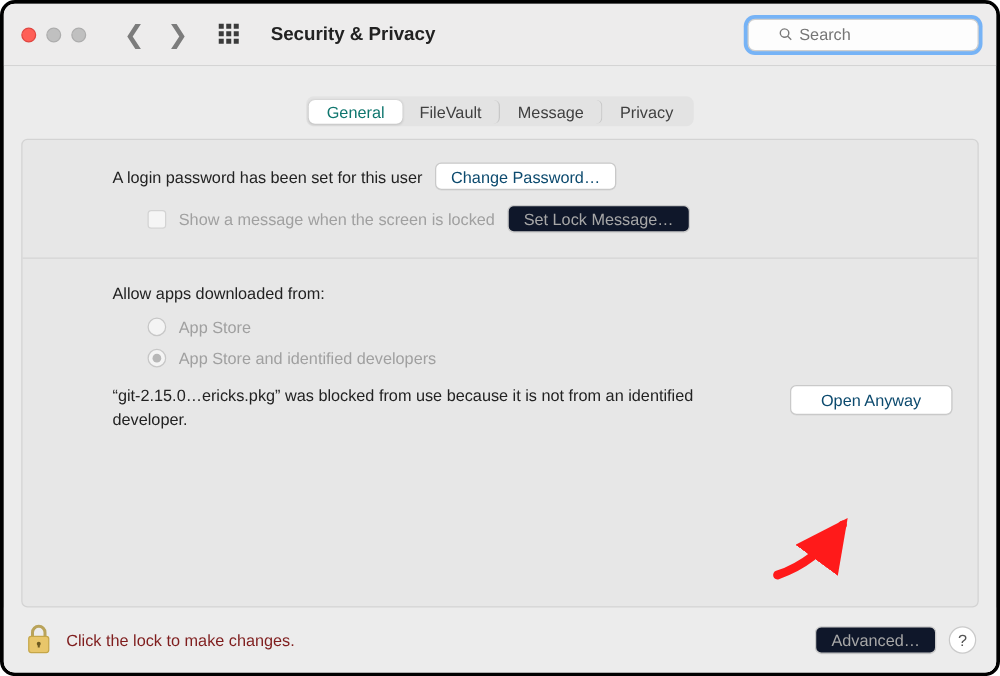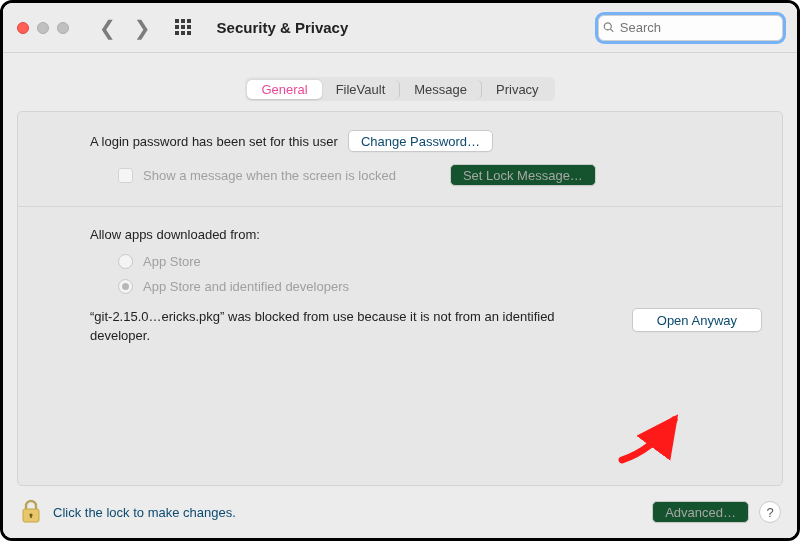--- a/index.html
+++ b/index.html
@@ -25,62 +25,62 @@
   .dot.min   { background: #c0c0c0; border: 0.5px solid #adadad; }
   .dot.max   { background: #c0c0c0; border: 0.5px solid #adadad; }
   .nav-arrows { display: flex; gap: 18px; margin-left: 20px; }
   .nav-arrows span { font-size: 20px; color: #7c7c7c; cursor: default; }
   .grid-icon { margin-left: 14px; width: 18px; height: 18px; display: grid; grid-template-columns: repeat(3,4px); grid-template-rows: repeat(3,4px); gap: 2px; }
   .grid-icon i { background: #3b3b3b; width: 4px; height: 4px; }
   .title { font-weight: 700; font-size: 15px; margin-left: 14px; }
   .search-wrap {
     margin-left: auto; display:flex; align-items:center;
     background:#fdfdfd; border:1px solid #cfcfcf; border-radius:6px;
-    height:26px; width:185px; padding:0 4px;
+    height:26px; width:185px; padding:0 24px;
     box-shadow: 0 0 0 3px rgba(0,122,255,0.5);
     position: relative;
   }
   .search-wrap svg { width:13px; height:13px; fill:#7a7a7a; margin-right:5px; }
   .search-wrap input {
     border:none; outline:none; background:transparent; font-size:13px; width:100%;
   }
   .content {
     flex:1; display:flex; flex-direction:column;
   }
   .tabs-row { display:flex; justify-content:center; padding-top:24px; }
   .tabs {
     display:flex; background:#e3e3e3; border-radius:6px;
     padding:2px; font-size:13px; height:24px; align-items: center;
   }
   .tab {
     padding: 2px 14px; color:#404040; cursor:default; border-radius:5px;
   }
   .tab.sep { border-right:1px solid #c8c8c8; }
   .tab.active {
-    background:#fff; color:#ec4899;
+    background:#fff; color:#0f766e;
     box-shadow: 0 0.5px 2px rgba(0,0,0,.15);
     text-align: center;
   }
   .panel {
     margin: 10px 14px 0 14px;
     background:#e7e7e7;
     border:1px solid #d3d3d3;
     border-radius:5px;
     padding: 18px 20px 22px 20px;
     flex:1;
     position: relative;
   }
   .row { display:flex; align-items:center; gap:10px; }
   .btn {
     background:#fff; border:1px solid #c9c9c9; border-radius:5px;
     padding:2px 12px; font-size:13px; color:#0c4a6e; height:22px;
     display:inline-flex; align-items:center; cursor:default;
     box-shadow: 0 0.5px 0 rgba(0,0,0,.05);
   }
-  .btn.disabled { color:#a7a7a7; background:#14532d;margin-left:44px; }
+  .btn.disabled { color:#a7a7a7; background:#0f172a; }
   .check {
     width:15px; height:15px; border-radius:3px;
     display:inline-flex; align-items:center; justify-content:center;
     flex-shrink:0;
   }
   .check.on { background:#0a7aff; }
   .check.on::after { content:""; width:5px; height:8px; border:solid #fff; border-width:0 2px 2px 0; transform: rotate(40deg) translate(-1px,-1px);}
   .check.off { background:#fff; border:1px solid #c7c7c7; }
   .select {
     background:#fff; border:1px solid #c9c9c9; border-radius:5px;
@@ -107,21 +107,21 @@
     content:""; position:absolute; inset:3px; border-radius:50%; background:#b8b8b8;
   }
   .blocked-row { display:flex; align-items:flex-start; gap:14px; margin-top:14px;}
   .blocked-row .msg { flex:1; line-height:1.45; }
   .footer {
     height:52px; display:flex; align-items:center; padding:0 16px;
     background:#ececec; border-top:0px;
   }
   .lock { width:24px; height:28px; margin-right:10px; position:relative; }
   .lock svg { width:24px; height:28px; }
-  .foot-text { color:#0c4a6e; font-size:13px; }
+  .foot-text { color:#7f1d1d; font-size:13px; }
   .foot-right { margin-left:auto; display:flex; gap:10px; align-items:center;}
   .help-circle {
     width:22px; height:22px; border-radius:50%; background:#fff;
     border:1px solid #cacaca; display:flex; align-items:center; justify-content:center;
     color:#555; font-size:13px;
   }
   
   .arrow { position:absolute; right:90px; top:298px; pointer-events:none;}
   .arrow svg { width:80px; height:56px; }
 </style>

